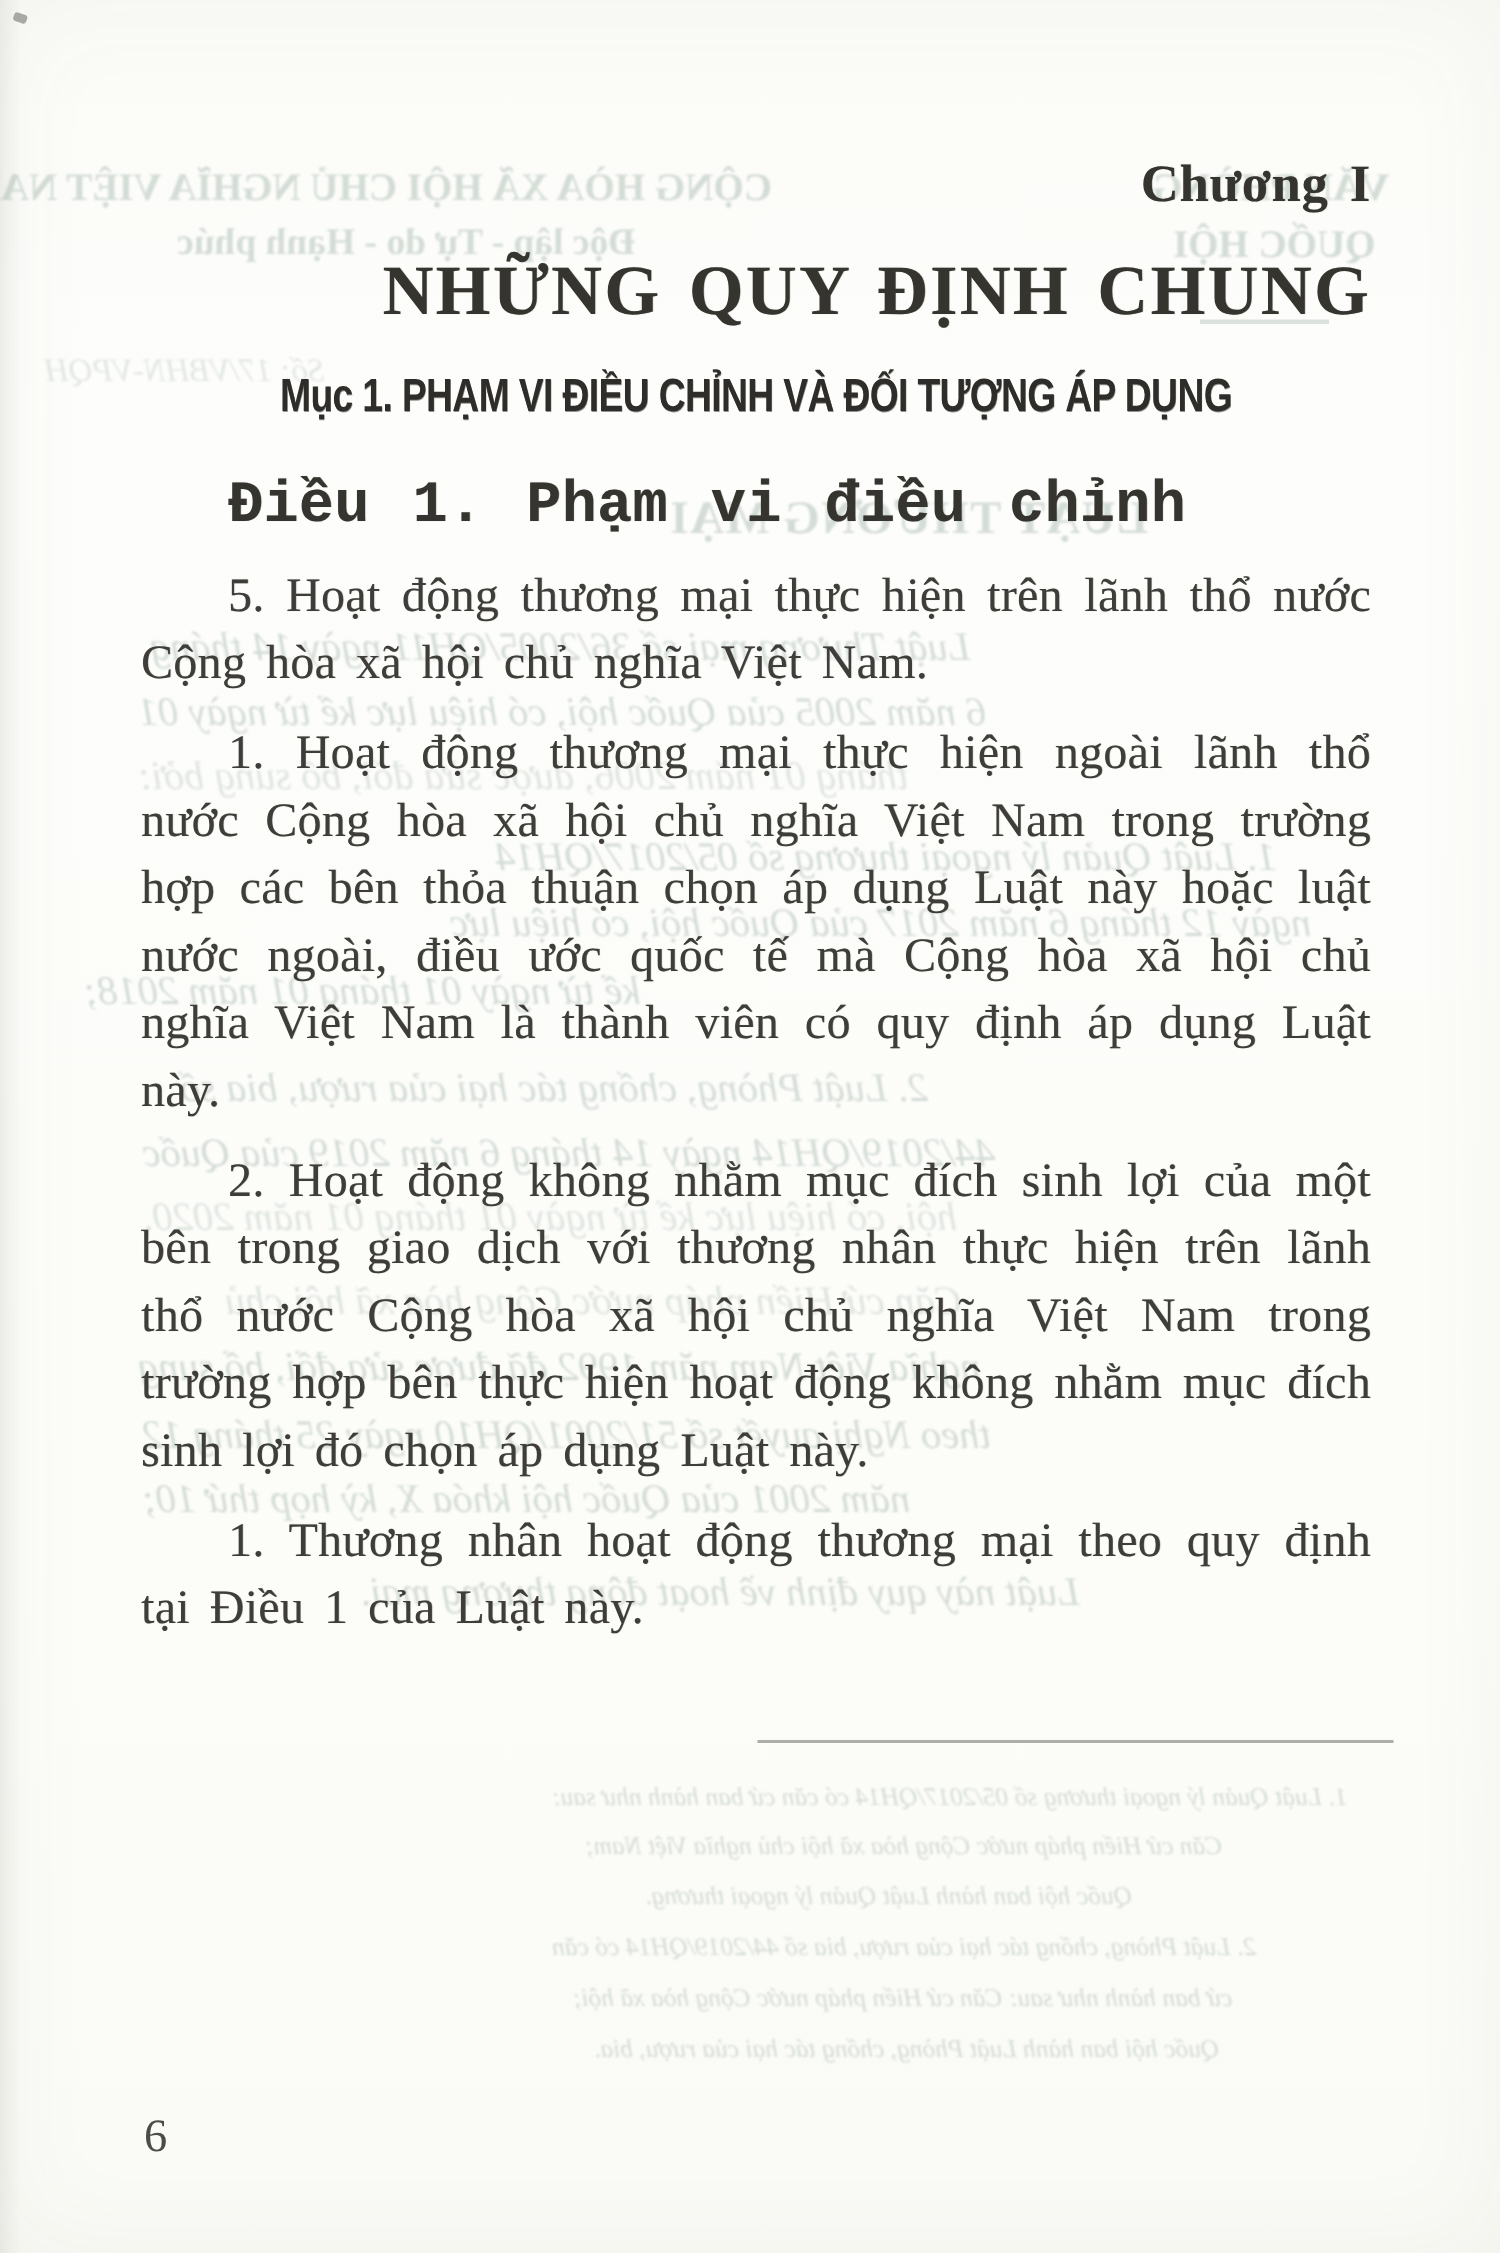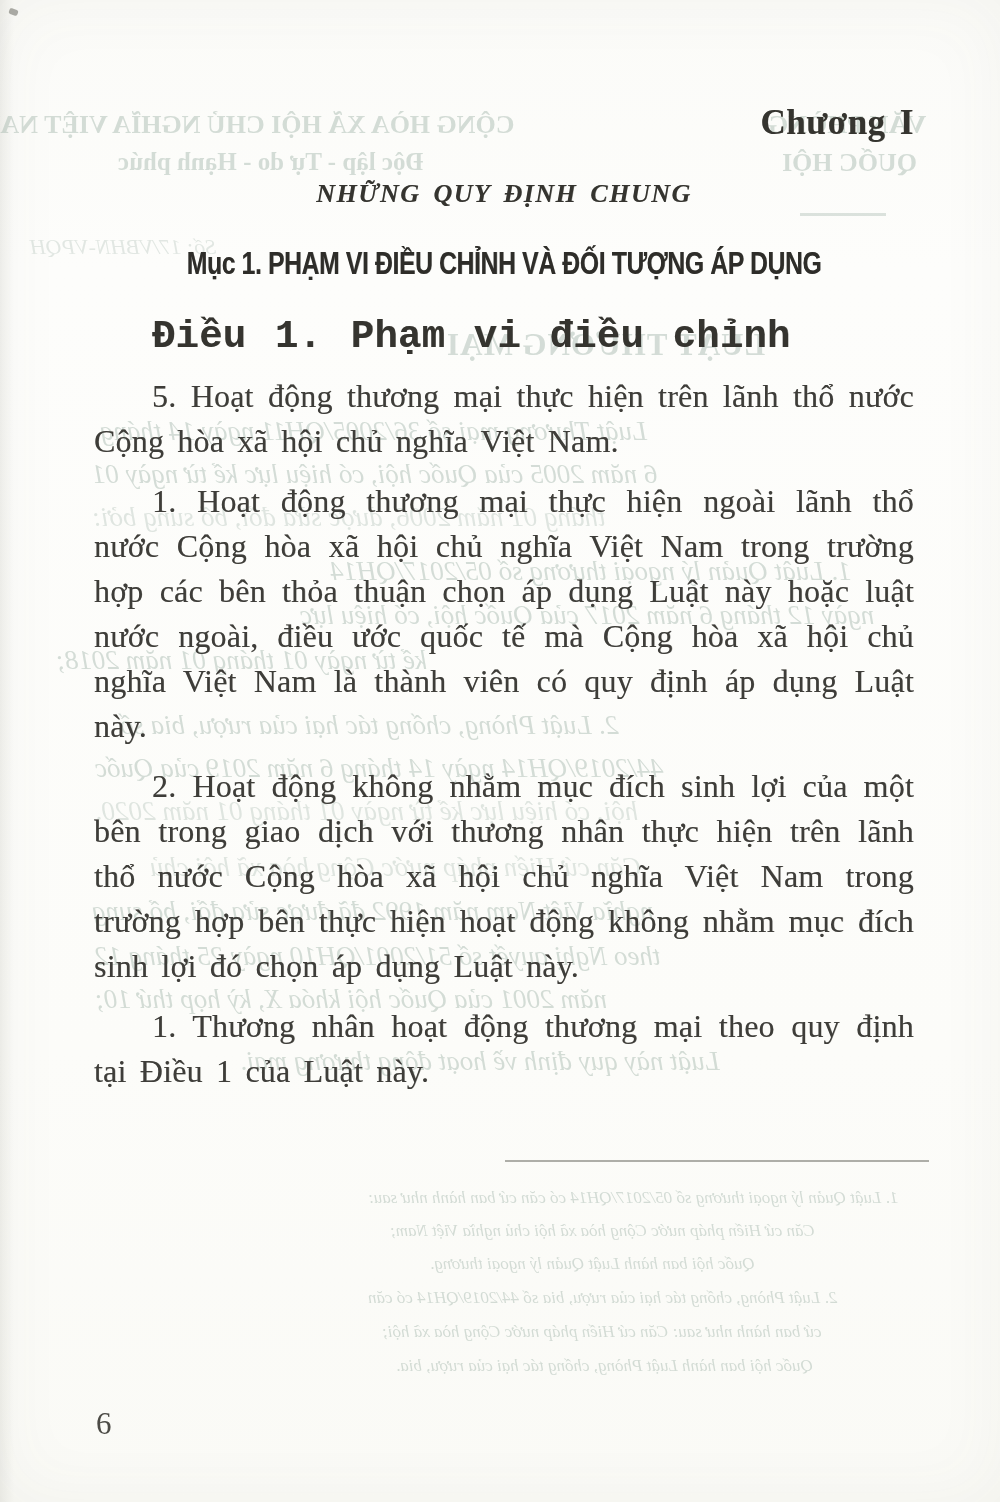--- a/index.html
+++ b/index.html
@@ -68,22 +68,22 @@
     color:#3e3d39;
     font-size:32px;line-height:45px;
     letter-spacing:.2px;word-spacing:5px;
     text-shadow:.3px .3px .5px rgba(55,55,48,.45);
   }
   .chapter{
     text-align:right;font-weight:bold;font-size:35px;
     color:#35342f;margin:0 0 26px 0;letter-spacing:.5px;
   }
   .doc-title{
-    text-align:center;font-weight:bold;font-size:26px;line-height:46px;
-    color:#35342f;margin:0 0 26px 0;letter-spacing:1.5px;font-style:italic;
+    text-align:right;font-weight:bold;font-size:47px;line-height:46px;
+    color:#35342f;margin:0 0 26px 0;letter-spacing:1.5px;
   }
   .section-heading{
     text-align:center;font-weight:bold;font-size:31px;line-height:42px;
     color:#2e2d29;margin:0 0 30px 0;
     font-family:"Liberation Sans","DejaVu Sans",sans-serif;
     letter-spacing:-.5px;word-spacing:normal;
     transform:scaleX(.8);white-space:nowrap;
     text-shadow:.4px .4px .4px rgba(40,40,35,.5);
   }
   .article-heading{

